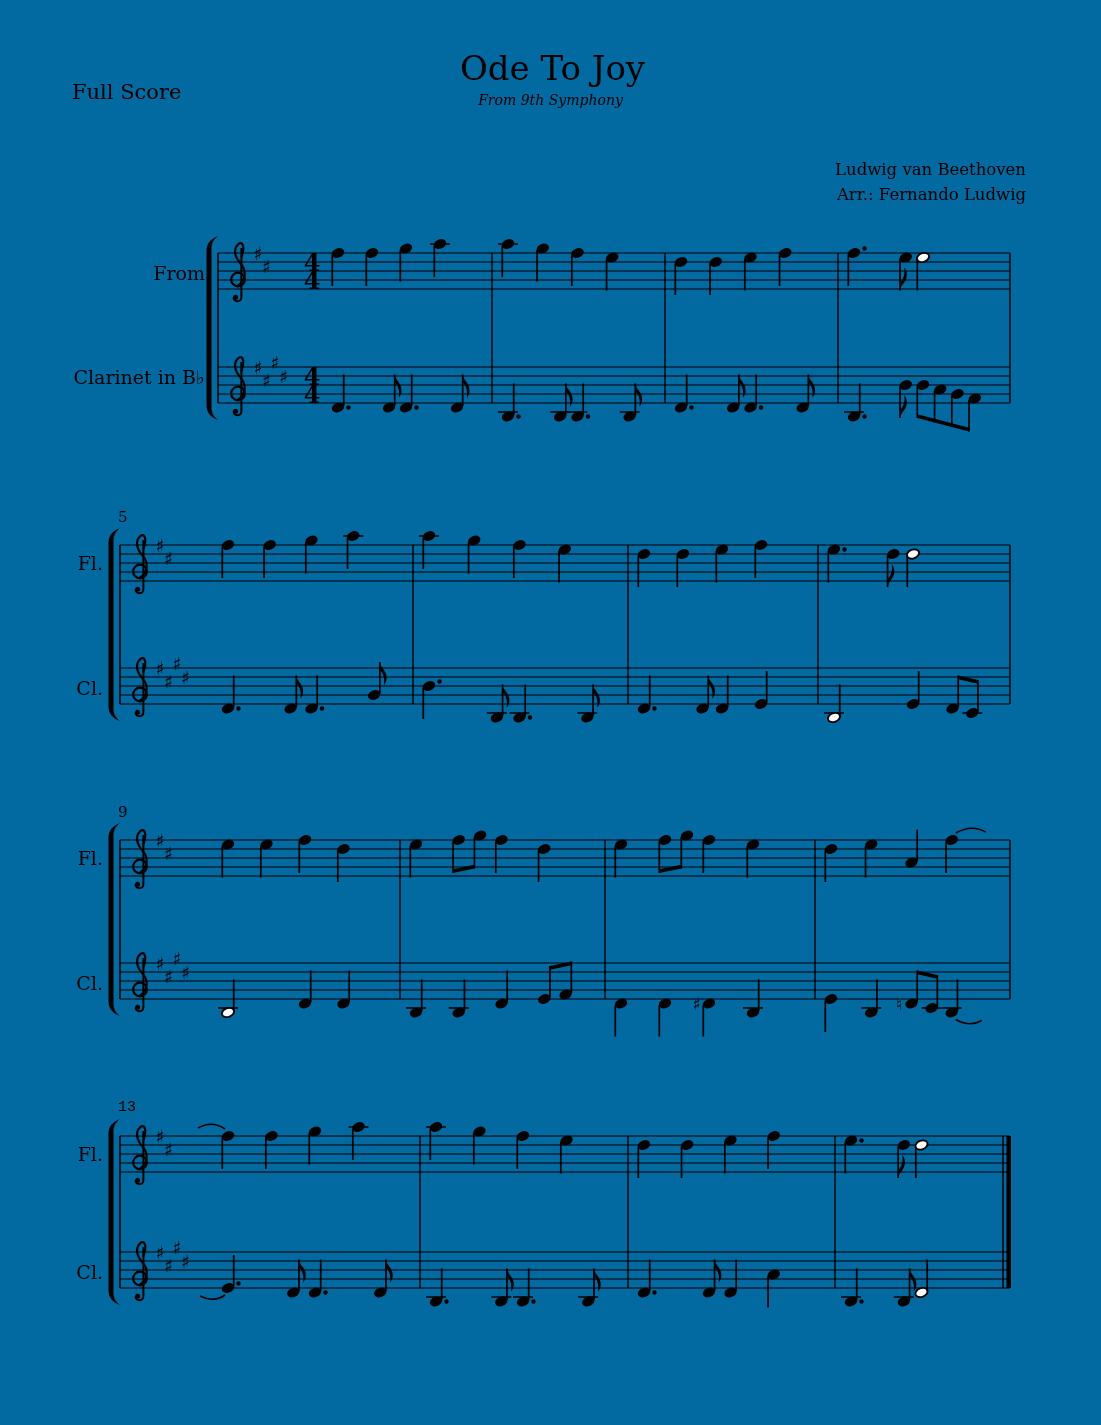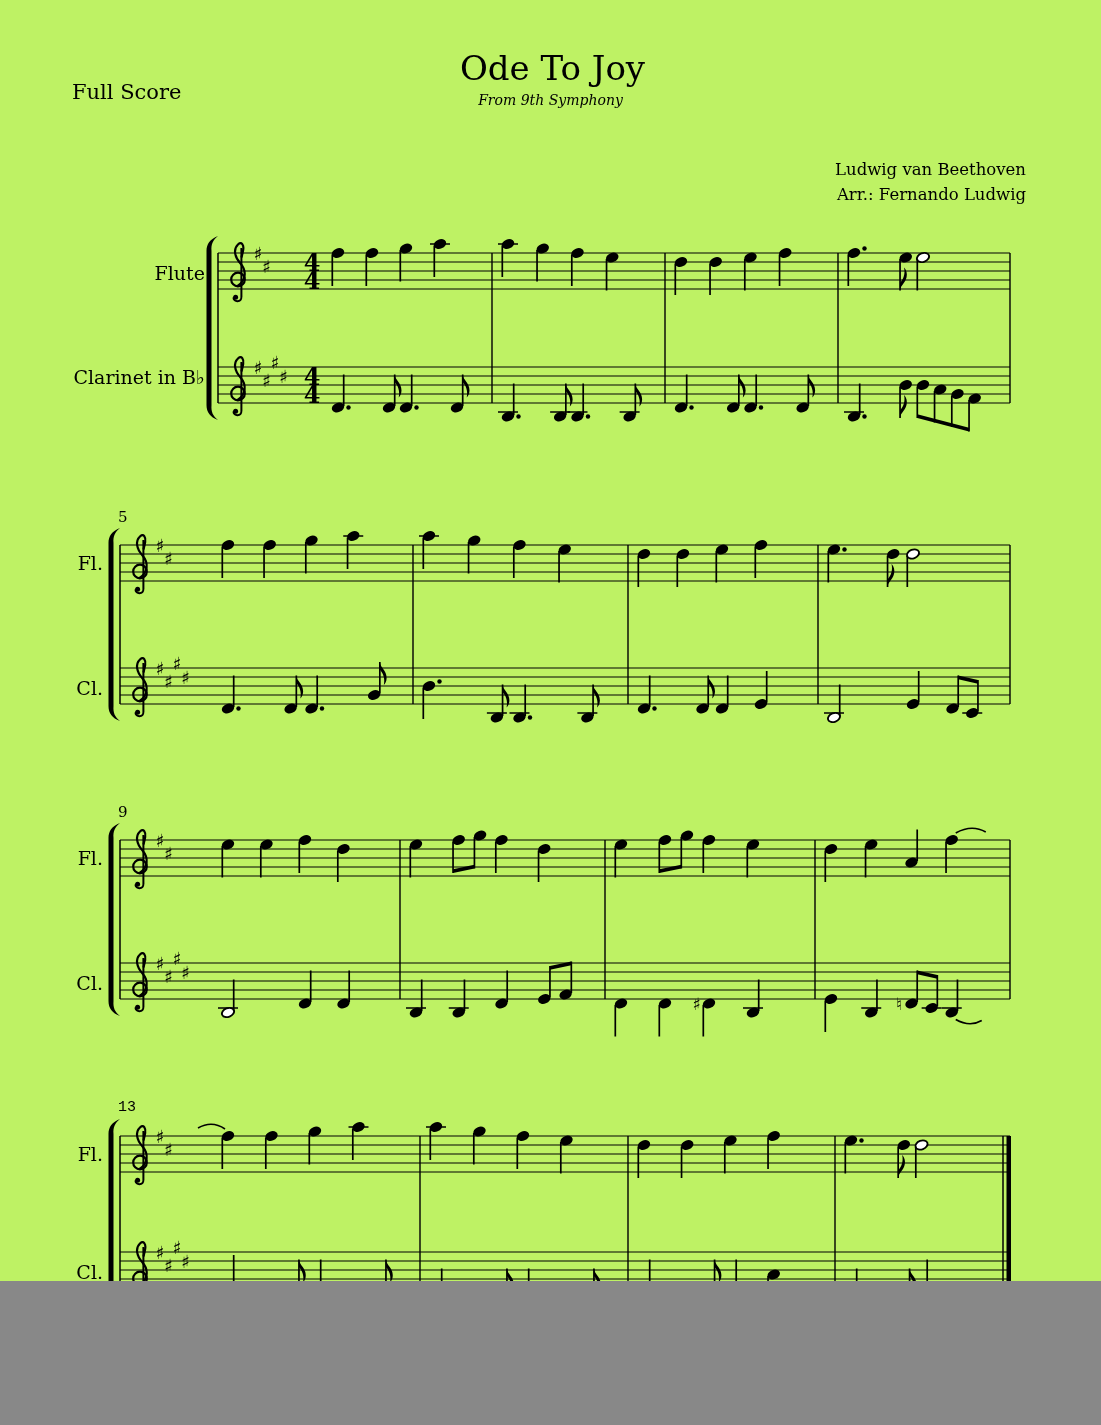--- a/index.html
+++ b/index.html
@@ -1,37 +1,37 @@
 <!DOCTYPE html>
 <html><head>
 <meta charset="utf-8">
 <style>
   html,body{margin:0;padding:0;background:#888;}
-  .page{position:relative;width:1101px;height:1281px;background:#bef264;overflow:hidden;
+  .page{position:relative;width:1101px;height:1425px;background:#0369a1;overflow:hidden;
         font-family:"DejaVu Serif", serif;color:#000;}
   .hdr-partlabel{position:absolute;left:72px;top:80px;font-size:21px;}
   .hdr-title{position:absolute;left:4px;right:0;top:48px;text-align:center;font-size:34px;}
   .hdr-subtitle{position:absolute;left:0;right:0;top:92px;text-align:center;font-size:14px;font-style:italic;}
   .hdr-composer{position:absolute;right:75px;top:160px;font-size:16.5px;text-align:right;}
   .hdr-arranger{position:absolute;right:75px;top:185px;font-size:16.5px;text-align:right;}
   .inst-label{position:absolute;font-size:19px;text-align:right;white-space:nowrap;}
   .meas-num{position:absolute;font-size:15px;}
   #notation{position:absolute;left:0;top:0;}
 </style>
 </head>
 <body>
 
 <div class="page">
   <div class="hdr-partlabel">Full Score</div>
   <div class="hdr-title">Ode To Joy</div>
   <div class="hdr-subtitle">From 9th Symphony</div>
   <div class="hdr-composer">Ludwig van Beethoven</div>
   <div class="hdr-arranger">Arr.: Fernando Ludwig</div>
 
-  <div class="inst-label" style="left:40px;top:262px;width:165px;">Flute</div>
+  <div class="inst-label" style="left:40px;top:262px;width:165px;">From</div>
   <div class="inst-label" style="left:40px;top:366px;width:165px;text-align:right;">Clarinet in B♭</div>
 
   <div class="inst-label" style="left:60px;top:552px;width:43px;">Fl.</div>
   <div class="inst-label" style="left:60px;top:677px;width:43px;">Cl.</div>
   <div class="inst-label" style="left:60px;top:847px;width:43px;">Fl.</div>
   <div class="inst-label" style="left:60px;top:972px;width:43px;">Cl.</div>
   <div class="inst-label" style="left:60px;top:1143px;width:43px;">Fl.</div>
   <div class="inst-label" style="left:60px;top:1261px;width:43px;">Cl.</div>
 
   <div class="meas-num" style="left:118px;top:508px;">5</div>

